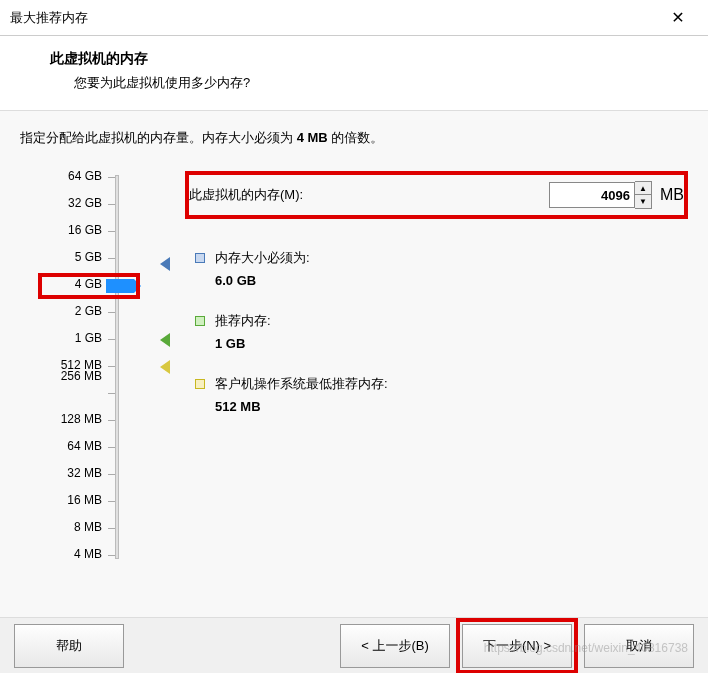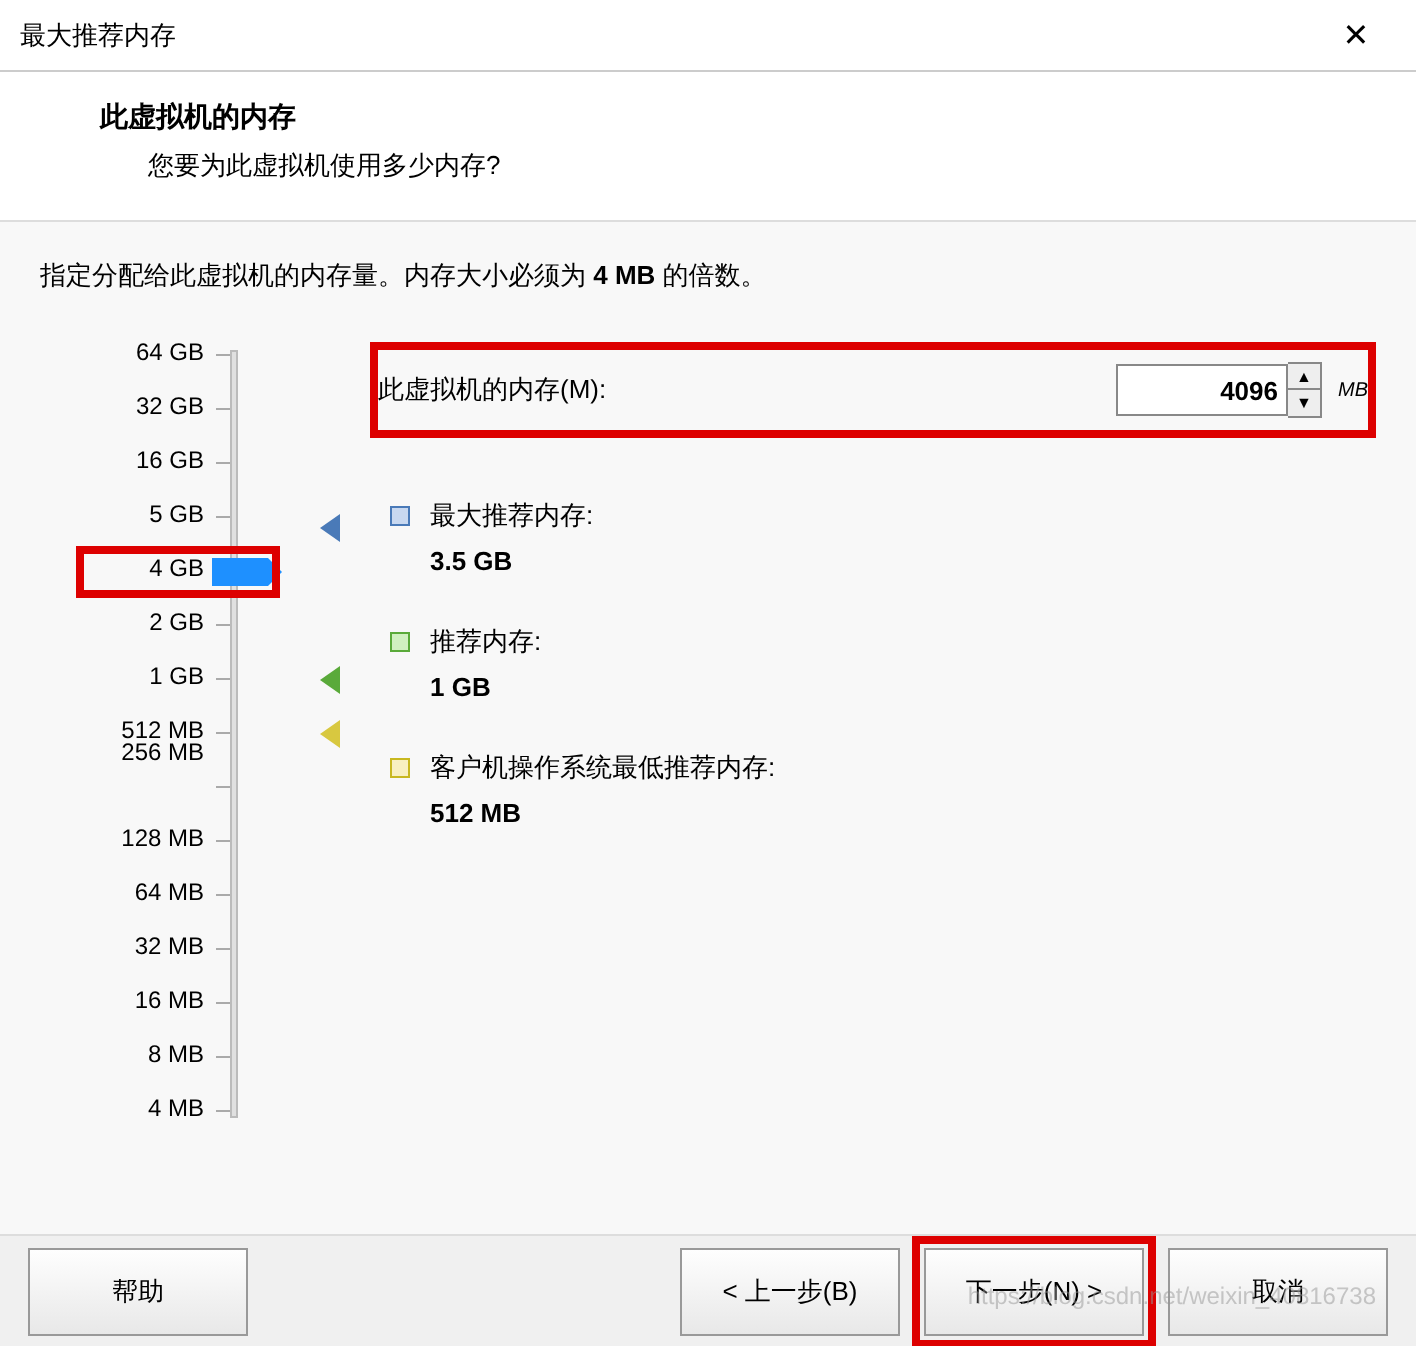--- a/index.html
+++ b/index.html
@@ -133,21 +133,21 @@
       width: 16px;
       height: 13px;
       font-size: 8px;
       line-height: 13px;
       text-align: center;
       background: #eee;
       cursor: pointer;
       user-select: none;
     }
     .spin-btn:first-child { border-bottom: 1px solid #888; }
-    .mem-unit { margin-left: 8px; font-size: 10px; font-style: italic; }
+    .mem-unit { margin-left: 8px; font-size: 16px; }
     .rec-block { margin-bottom: 24px; display: flex; }
     .rec-icon {
       width: 10px; height: 10px;
       margin: 4px 10px 0 10px;
       display: inline-block;
       border: 1px solid;
     }
     .rec-icon.blue { background: #c8d8f0; border-color: #4a7ab8; }
     .rec-icon.green { background: #d0f0c0; border-color: #5aaa3a; }
     .rec-icon.yellow { background: #f8f0c0; border-color: #c8b820; }
@@ -269,22 +269,22 @@
             <div class="spin-btn">▼</div>
           </div>
           <span class="mem-unit">MB</span>
         </div>
       </div>
 
       <div id="rec-list">
           <div class="rec-block">
             <span class="rec-icon blue"></span>
             <div class="rec-text">
-              <div class="rec-title">最大推荐内存:</div>
-              <div class="rec-value">3.5 GB</div>
+              <div class="rec-title">内存大小必须为:</div>
+              <div class="rec-value">6.0 GB</div>
             </div>
           </div>
           <div class="rec-block">
             <span class="rec-icon green"></span>
             <div class="rec-text">
               <div class="rec-title">推荐内存:</div>
               <div class="rec-value">1 GB</div>
             </div>
           </div>
           <div class="rec-block">

